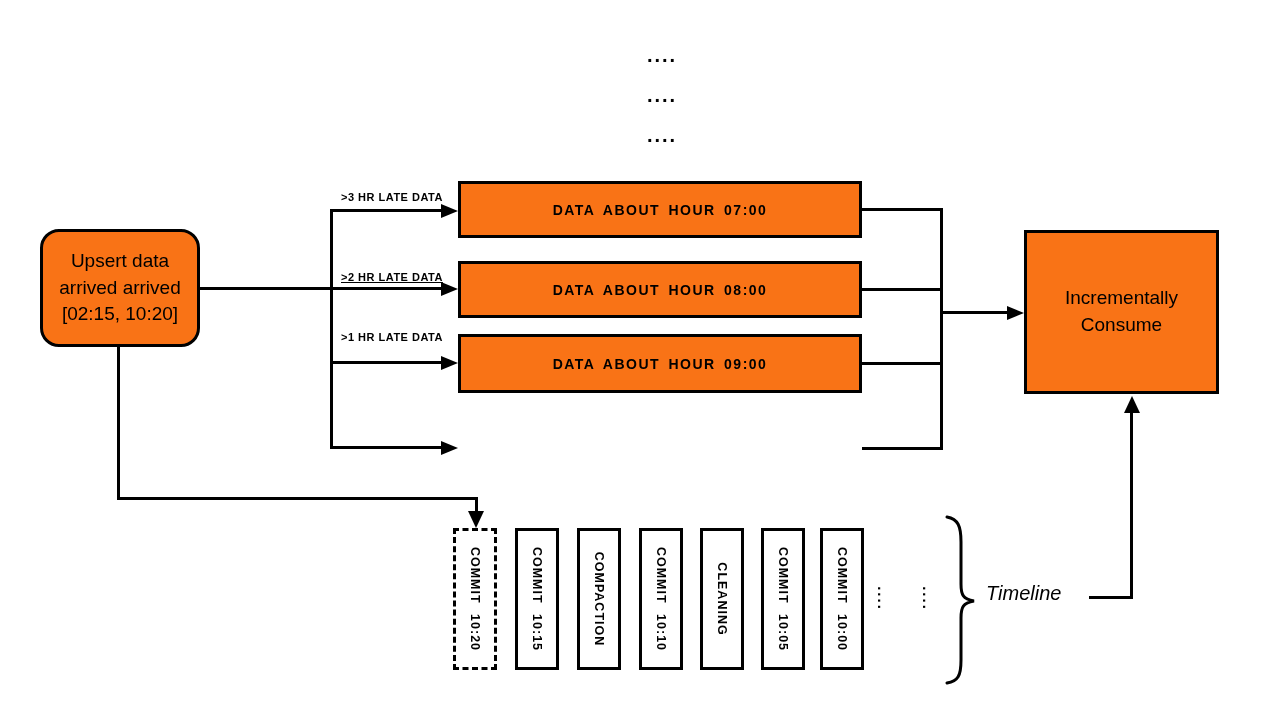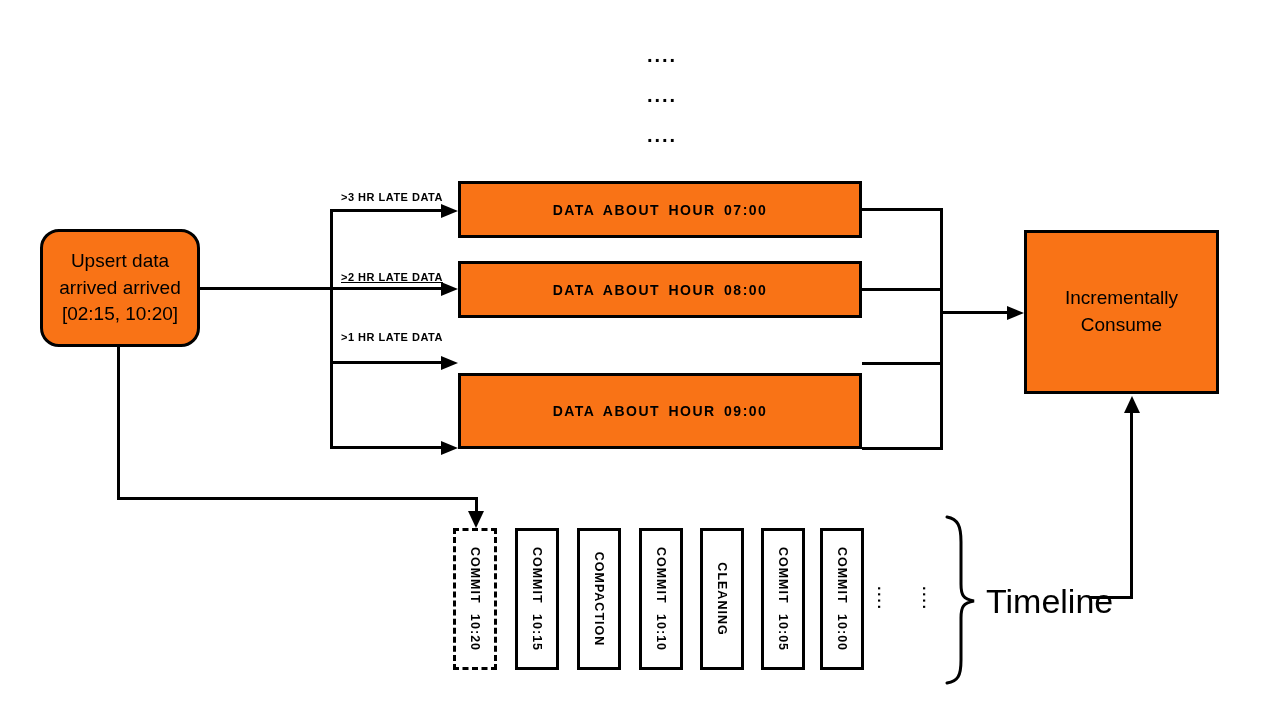--- a/index.html
+++ b/index.html
@@ -89,23 +89,24 @@
   }
   .vdots span {
     transform: rotate(90deg);
     font-size: 15px;
     font-weight: bold;
     letter-spacing: 2px;
     white-space: nowrap;
   }
   .timeline-label {
     position: absolute;
-    font-size: 34px;
+    font-size: 20px;
     font-weight: 500;
     white-space: nowrap;
+    font-style: italic;
   }
   .brace { position: absolute; }
 </style>
 </head>
 <body>
 
 <div class="stage">
 
   <div class="dots" style="left:630px; top:44px;">....</div>
   <div class="dots" style="left:630px; top:84px;">....</div>
@@ -130,21 +131,21 @@
   <div class="arr-r" style="left:441px; top:356px;"></div>
   <div class="h" style="left:330px; top:446px; width:112px;"></div>
   <div class="arr-r" style="left:441px; top:441px;"></div>
 
   <div class="latelbl" style="left:341px; top:191px;">&gt;3 HR LATE DATA</div>
   <div class="latelbl" style="left:341px; top:271px;text-decoration:underline;">&gt;2 HR LATE DATA</div>
   <div class="latelbl" style="left:341px; top:331px;">&gt;1 HR LATE DATA</div>
 
   <div class="box hourbox" style="left:458px; top:181px; width:404px; height:57px;">DATA ABOUT HOUR 07:00</div>
   <div class="box hourbox" style="left:458px; top:261px; width:404px; height:57px;">DATA ABOUT HOUR 08:00</div>
-  <div class="box hourbox" style="left:458px; top:334px; width:404px; height:76px;margin-top:39px;">DATA ABOUT HOUR 09:00</div>
+  <div class="box hourbox" style="left:458px; top:334px; width:404px; height:59px;">DATA ABOUT HOUR 09:00</div>
 
   <div class="h" style="left:862px; top:208px; width:81px;"></div>
   <div class="h" style="left:862px; top:288px; width:81px;"></div>
   <div class="h" style="left:862px; top:362px; width:81px;"></div>
   <div class="h" style="left:862px; top:447px; width:81px;"></div>
   <div class="v" style="left:940px; top:208px; height:242px;"></div>
 
   <div class="h" style="left:940px; top:311px; width:68px;"></div>
   <div class="arr-r" style="left:1007px; top:306px;"></div>
 

